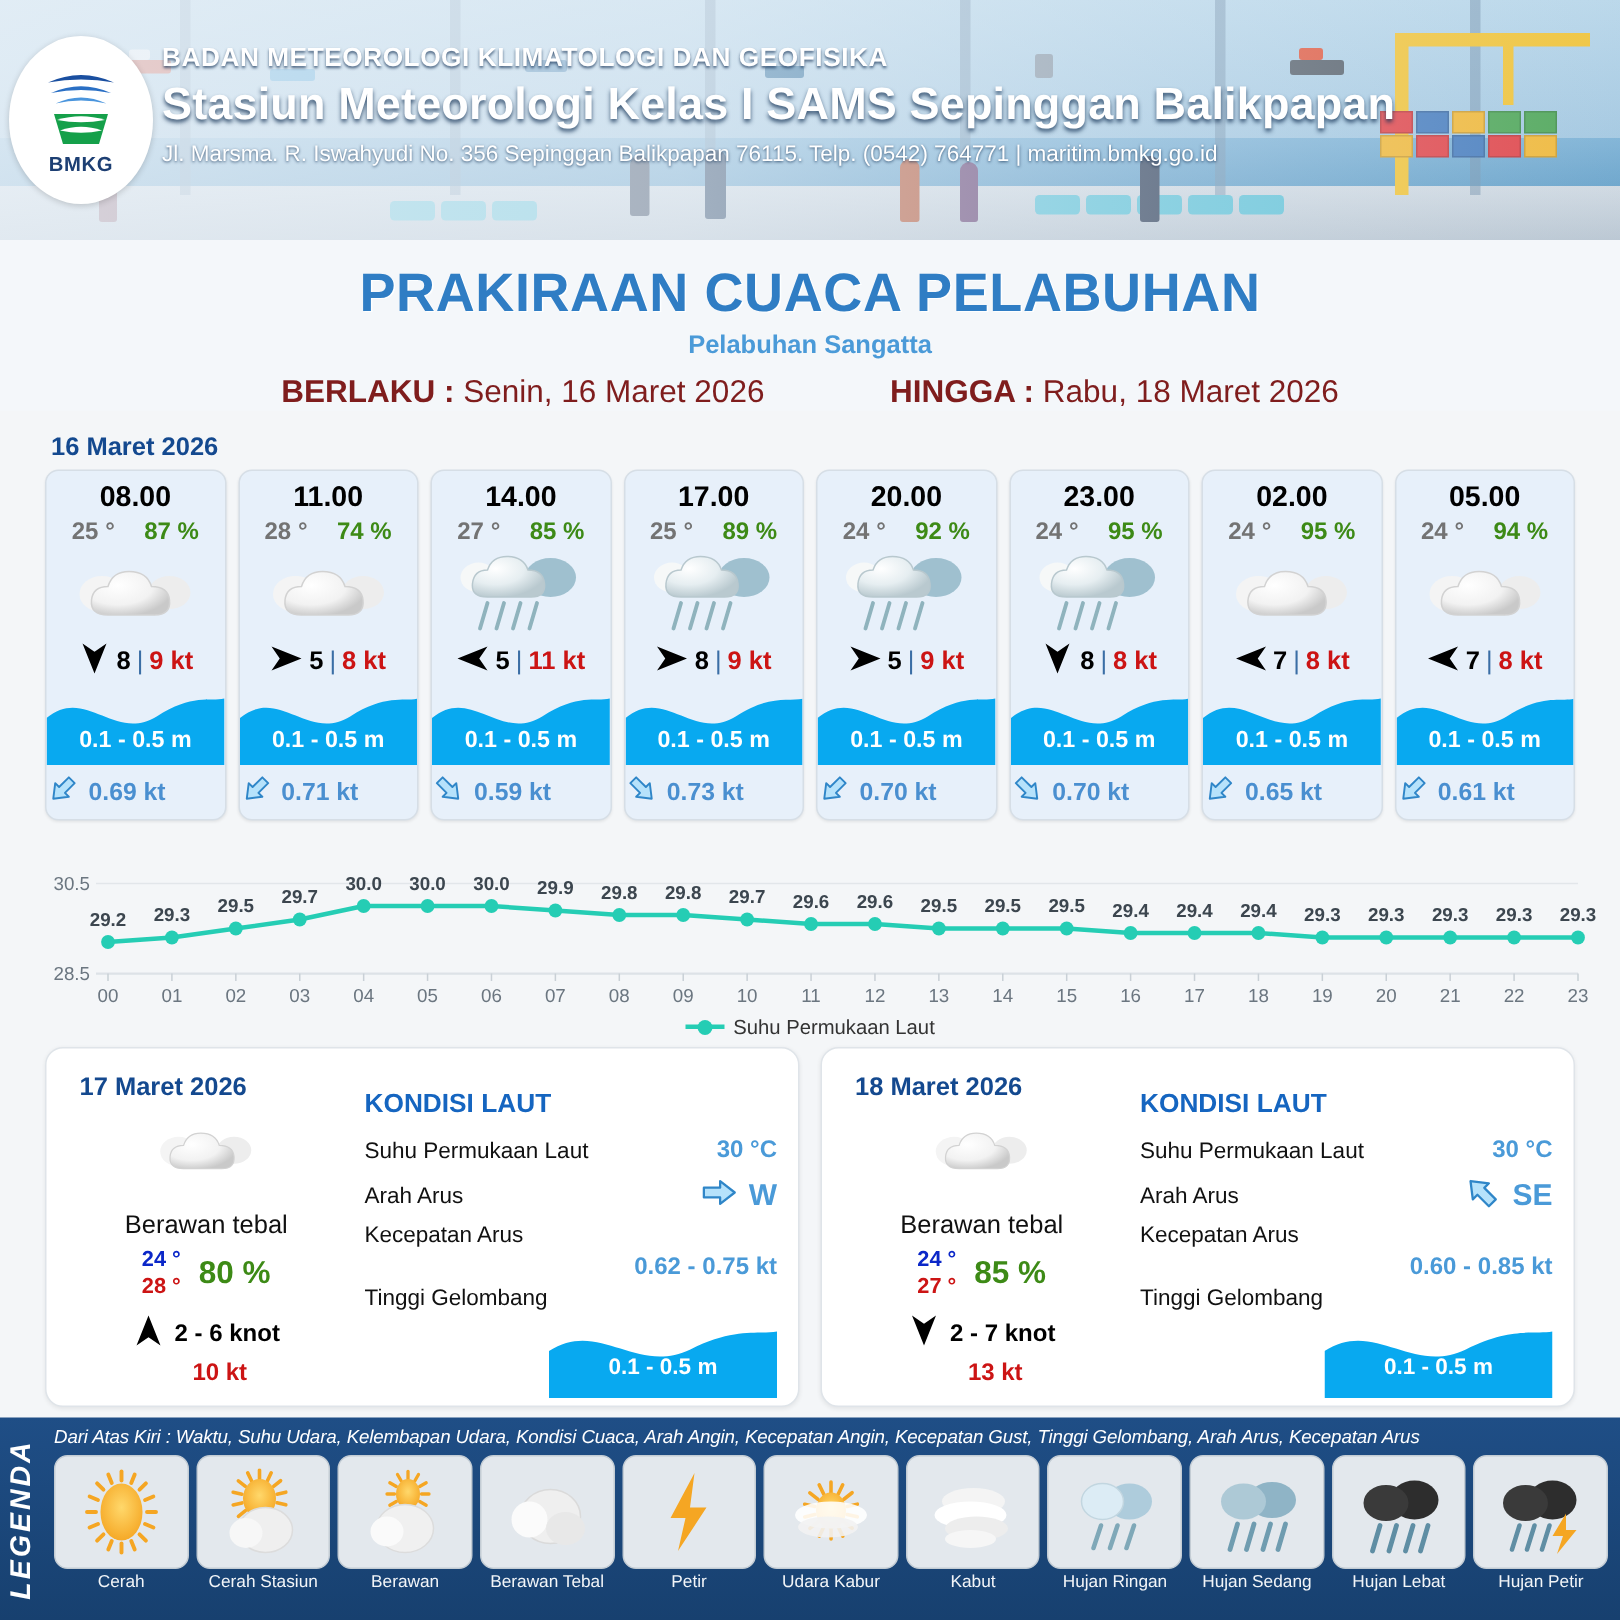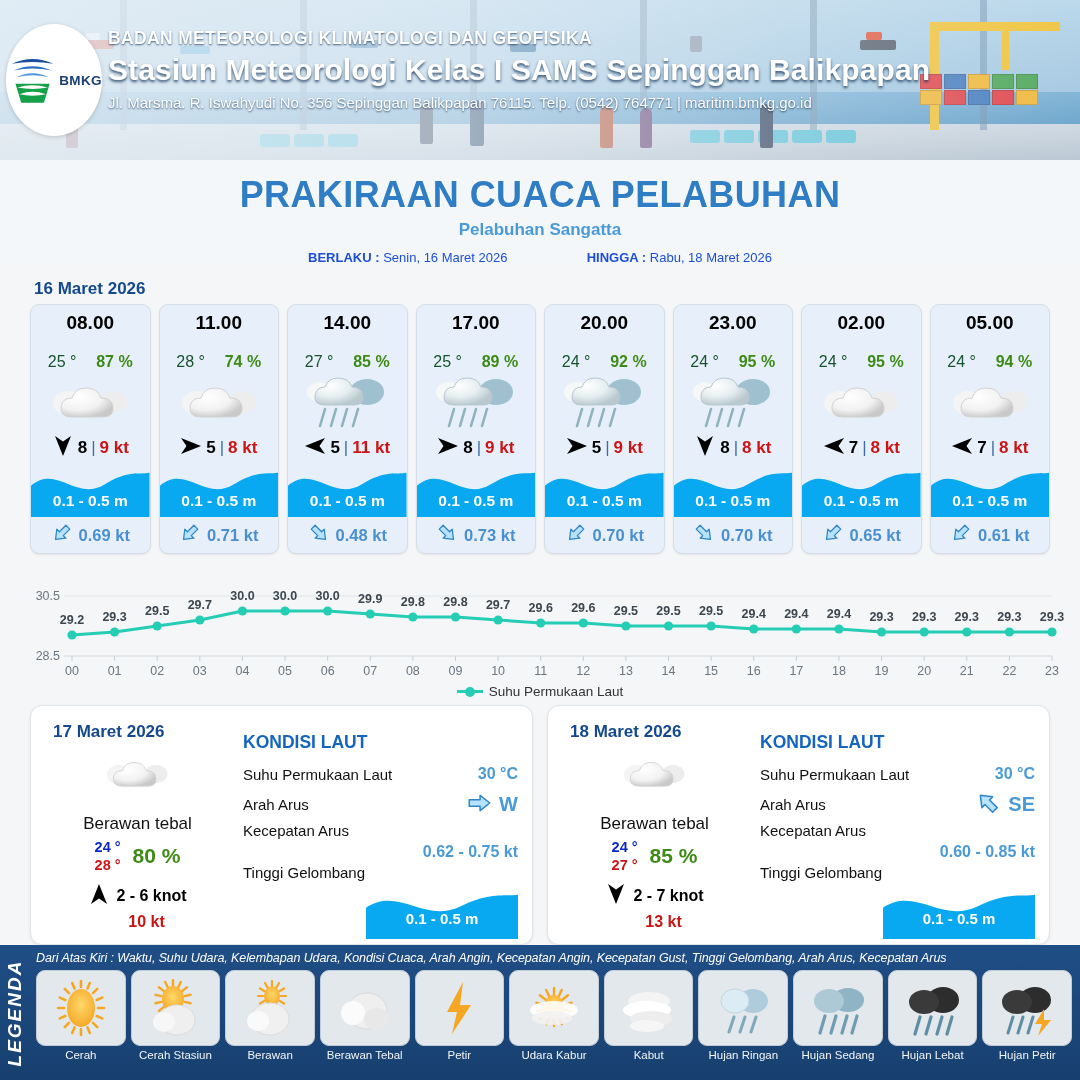--- a/index.html
+++ b/index.html
@@ -32,68 +32,68 @@
   .hdr-person { position:absolute; border-radius:6px 6px 2px 2px; }
   .hdr-chair { position:absolute; width:30px; height:13px; background:#63c3d8; border-radius:3px; }
   .hdr-veil { position:absolute; inset:0; background:linear-gradient(90deg,
       rgba(235,242,248,.80) 0%, rgba(235,242,248,.62) 42%,
       rgba(235,242,248,.30) 72%, rgba(235,242,248,.05) 100%); }
 
   .logo {
     position:absolute; left:6px; top:24px;
     width:96px; height:112px; background:#fff;
     border-radius:48px / 56px;
-    display:flex; flex-direction:row; align-items:center; justify-content:center;
+    display:flex; flex-direction:column; align-items:center; justify-content:center;
     z-index:5; box-shadow:0 1px 4px rgba(0,0,0,.18);
   }
   .logo-mark { width:56px; height:58px; }
   .logo-text { font-size:13.5px; font-weight:bold; color:#1d3f73; letter-spacing:.4px; margin-top:1px; }
 
   .hdr-text { position:absolute; left:108px; top:28px; z-index:6; }
   .hdr-line1 { font-size:17.5px; font-weight:bold; color:#fff; letter-spacing:.35px;
     text-shadow:0 1px 2px rgba(20,50,85,.75); }
   .hdr-line2 { font-size:30px; font-weight:bold; color:#fff; letter-spacing:.1px;
     margin-top:4px; text-shadow:0 2px 3px rgba(20,50,85,.8); }
   .hdr-line3 { font-size:15px; color:#fff; margin-top:7px;
     text-shadow:0 1px 2px rgba(20,50,85,.8); }
 
   
   .title-wrap { text-align:center; padding-top:14px; background:#f4f7fa; }
   .title-main { font-size:36px; font-weight:bold; color:#2f7dc4; letter-spacing:.4px;
      text-shadow:1px 1px 0 rgba(255,255,255,.9); }
   .title-sub { font-size:17px; font-weight:bold; color:#4a9ad8; margin-top:4px; }
-  .valid-row { margin-top:10px; font-size:13px; color:#1d4ed8; }
+  .valid-row { margin-top:10px; font-size:21px; color:#7f1d1d; }
   .valid-row .lbl { font-weight:bold; }
   .valid-gap { display:inline-block; width:72px; }
 
   
   .date-hd { margin:14px 0 5px 34px; font-size:17px; font-weight:bold; color:#14498f; }
 
   
   .cards { display:flex; gap:8px; padding:0 30px; }
   .card {
     width:127px; background:#e7f0fa; border:1px solid #d6dee6;
     border-radius:9px; overflow:hidden; position:relative;
     box-shadow:0 1px 2px rgba(0,0,0,.08);
   }
   .c-time { text-align:center; font-size:19px; font-weight:bold; color:#000; padding-top:7px; }
   .c-th { display:flex; justify-content:space-around; align-items:baseline;
     padding:3px 7px 0; }
-  .c-temp { font-size:16px; font-weight:normal; color:#14532d;margin-top:16px; }
+  .c-temp { font-size:16px; font-weight:bold; color:#737373; }
   .c-hum { font-size:16px; font-weight:bold; color:#3d8a16; }
   .c-icon { height:62px; display:flex; align-items:center; justify-content:center; }
   .c-wind { display:flex; align-items:center; justify-content:center; gap:4px;
     height:30px; font-size:17px; font-weight:bold; color:#000; }
   .c-wind .bar { color:#3a6ea5; font-weight:normal; }
   .c-wind .gust { color:#cc1414; }
   .wave-box { position:relative; height:54px; }
   .wave-svg { display:block; width:100%; height:54px; }
   .wave-txt { position:absolute; left:0; right:0; bottom:7px; text-align:center;
     font-size:15.5px; font-weight:bold; color:#fff; }
-  .c-cur { display:flex; align-items:center; justify-content:center; gap:6px;
+  .c-cur { display:flex; align-items:center; gap:6px;
     height:36px; font-size:16.5px; font-weight:bold; color:#4a8fd0; }
 
   
   .chart-wrap { margin:10px 14px 0; height:118px; position:relative; }
   .chart-svg { display:block; }
   .chart-legend { text-align:center; margin-top:2px; font-size:13.5px; color:#333;
     display:flex; align-items:center; justify-content:center; gap:6px; }
   .legdot { width:26px; height:3px; background:#25cdb4; position:relative; display:inline-block; }
   .legdot::after { content:""; position:absolute; left:8px; top:-3.5px;
     width:10px; height:10px; border-radius:50%; background:#25cdb4; }
@@ -361,21 +361,21 @@
       <svg class="wave-svg" viewBox="0 0 127 54" preserveAspectRatio="none">
     <path d="M0 22.68 C 27.94 1.08, 48.26 38.879999999999995, 78.74 21.6
              C 104.14 6.4799999999999995, 116.84 11.88, 127 9.719999999999999 L 127 54 L 0 54 Z" fill="#08a9f0"></path>
   </svg>
       <div class="wave-txt">0.1 - 0.5 m</div>
     </div>
     <div class="c-cur">
       <span><svg width="22" height="22" viewBox="0 0 24 24" style="transform:rotate(495deg)">
     <path d="M12 2 L19 11 L15 11 L15 21 L9 21 L9 11 L5 11 Z" fill="#b6e2fb" stroke="#2f86c8" stroke-width="1.4" stroke-linejoin="round"></path>
   </svg></span>
-      <span>0.48 kt</span>
+      <span>0.59 kt</span>
     </div>
     </div>
     <div class="card">
     <div class="c-time">17.00</div>
     <div class="c-th">
       <span class="c-temp">25 °</span>
       <span class="c-hum">89 %</span>
     </div>
     <div class="c-icon">
         <svg width="84" height="60" viewBox="0 0 84 60">

